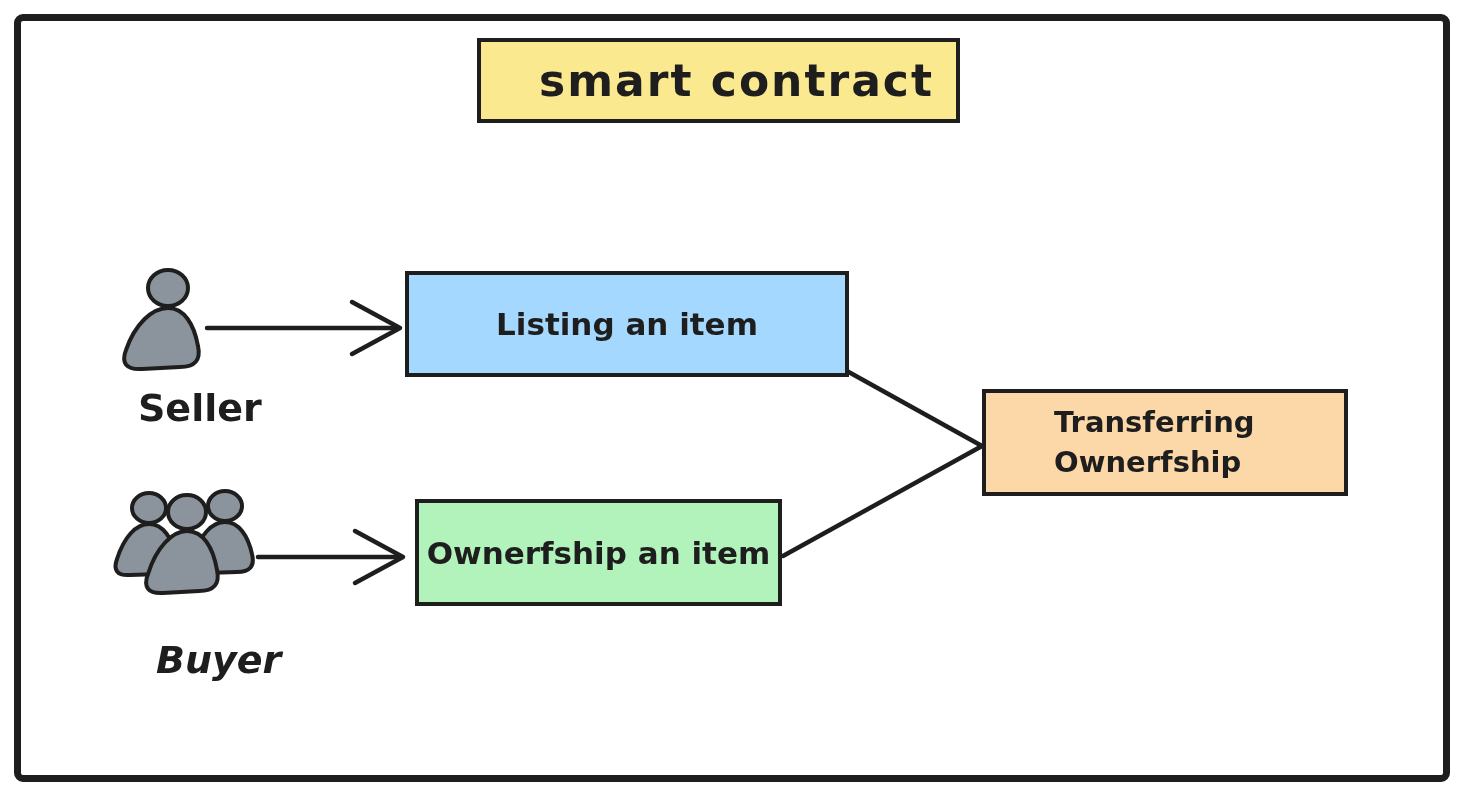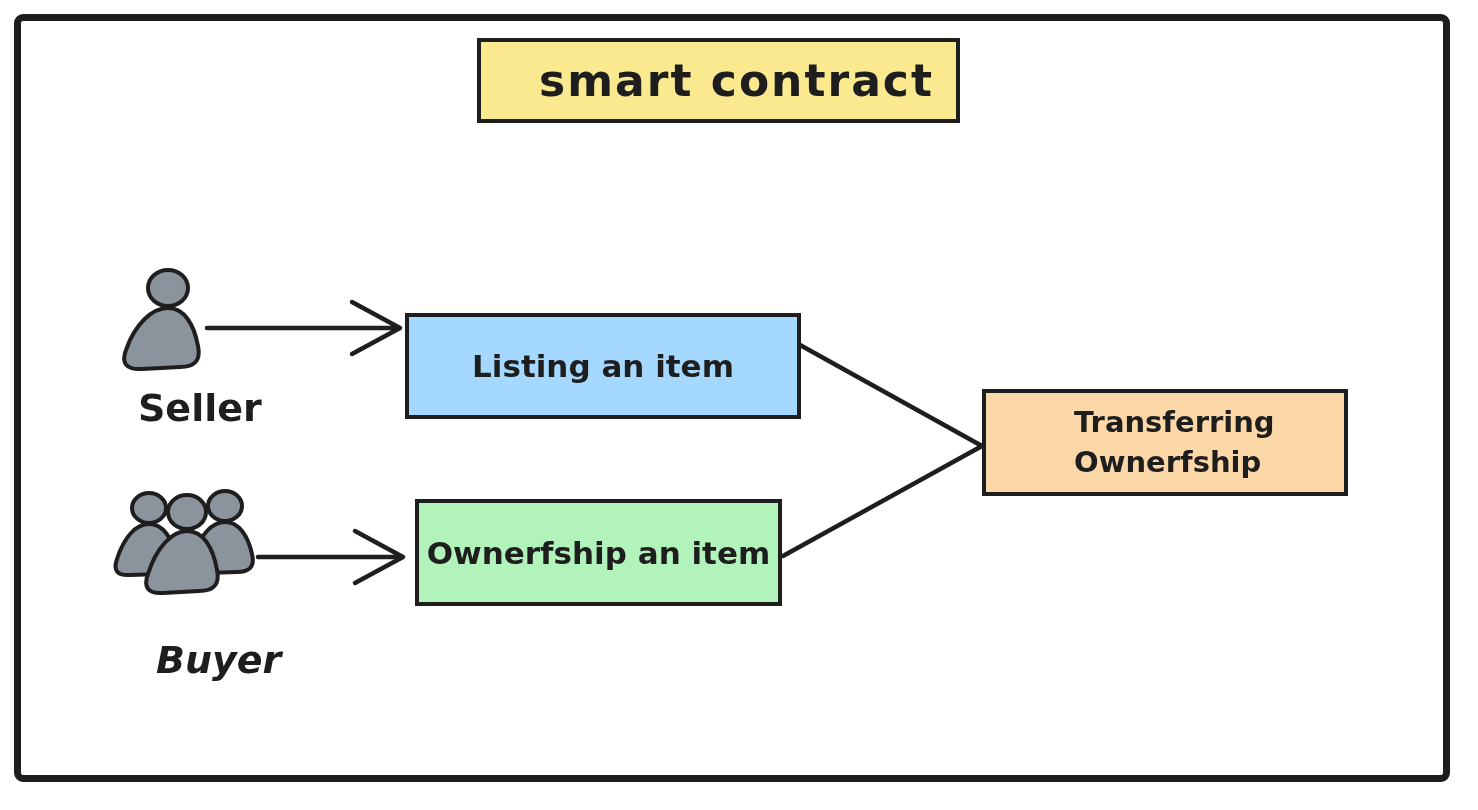--- a/index.html
+++ b/index.html
@@ -39,40 +39,39 @@
     left: 477px;
     top: 38px;
     width: 483px;
     height: 85px;
     font-size: 44px;
     letter-spacing: 2px;
   }
   .listing-box {
     left: 405px;
     top: 271px;
-    width: 396px;
+    width: 444px;
     height: 106px;
     font-size: 31px;
-    margin-top: 42px;
   }
   .purchasing-box {
     left: 415px;
     top: 499px;
     width: 367px;
     height: 107px;
     font-size: 31px;
   }
   .transferring-box {
     left: 982px;
     top: 389px;
     width: 366px;
     height: 107px;
     font-size: 29px;
     justify-content: flex-start;
-    padding-left: 88px;
+    padding-left: 68px;
     line-height: 1.35;
   }
   .actor-label {
     position: absolute;
     color: #1e1e1e;
     font-size: 38px;
     font-weight: bold;
   }
   .seller-label { left: 138px; top: 386px; }
   .buyer-label  { left: 156px; top: 638px; font-style: italic; }

